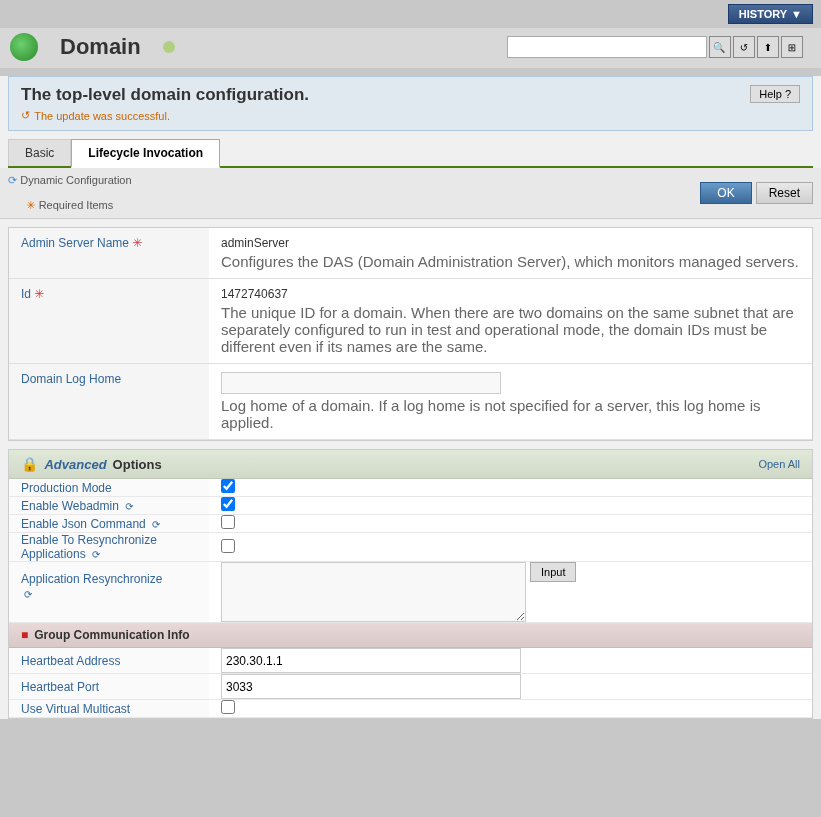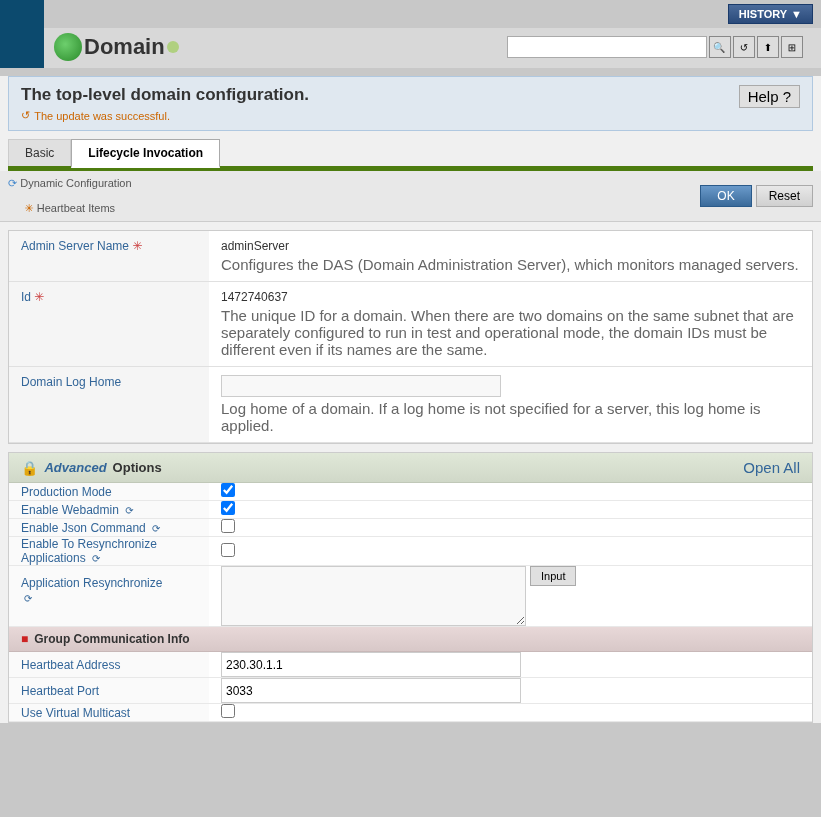--- a/index.html
+++ b/index.html
@@ -12,24 +12,24 @@
     .icon-btn { width: 22px; height: 22px; border: 1px solid #888; background: #ddd; cursor: pointer; display: flex; align-items: center; justify-content: center; font-size: 10px; }
 
     
     .main-content { background: #f0f0f0; margin: 0; padding: 0; }
 
     
     .info-banner { background: #e0e8f0; border: 1px solid #b0c8e0; margin: 8px; padding: 8px 12px; }
     .info-banner-title { color: #333; font-size: 17px; font-weight: bold; margin-bottom: 4px; }
     .info-banner-desc { display: flex; justify-content: space-between; align-items: flex-start; }
     .success-msg { color: #cc6600; font-size: 11px; display: flex; align-items: center; gap: 4px; }
-    .help-btn { background: #e0e0e0; border: 1px solid #aaa; padding: 2px 8px; cursor: pointer; font-size: 15px; }
-
-    
-    .tabs { display: flex; border-bottom: 5px solid #4d7c0f; margin: 0 8px; }
+    .help-btn { background: #e0e0e0; border: 1px solid #aaa; padding: 2px 8px; cursor: pointer; font-size: 11px; }
+
+    
+    .tabs { display: flex; border-bottom: 2px solid #4d7c0f; margin: 0 8px; }
     .tab { padding: 6px 16px; cursor: pointer; font-size: 12px; border: 1px solid #ccc; border-bottom: none; background: #e0e0e0; color: #333; }
     .tab.active { background: white; border-color: #aaa; border-bottom: 2px solid white; margin-bottom: -2px; font-weight: bold; color: #000; }
 
     
     .toolbar { display: flex; align-items: center; justify-content: space-between; padding: 6px 8px; background: #e8e8e8; border-bottom: 1px solid #ccc; }
     .toolbar-left { display: flex; align-items: center; gap: 12px; font-size: 11px; color: #555; flex-direction: column; }
     .toolbar-right { display: flex; gap: 4px; }
     .ok-btn { background: linear-gradient(to bottom, #6a9aca, #3a6a9a); color: white; border: 1px solid #2a5a8a; padding: 3px 16px; cursor: pointer; font-size: 12px; }
     .reset-btn { background: linear-gradient(to bottom, #e8e8e8, #d0d0d0); border: 1px solid #aaa; padding: 3px 12px; cursor: pointer; font-size: 12px; }
 
@@ -45,21 +45,21 @@
 
     
     .form-section { margin: 8px; background: white; border: 1px solid #ccc; }
 
     
     .advanced-section { margin: 8px; background: white; border: 1px solid #ccc; }
     .advanced-header { background: linear-gradient(to bottom, #e0e8d8, #d0d8c8); padding: 6px 12px; border-bottom: 1px solid #c0c8b8; display: flex; align-items: center; justify-content: space-between; }
     .advanced-title { display: flex; align-items: center; gap: 6px; font-size: 13px; font-weight: bold; color: #333; }
     .advanced-icon { color: #cc6600; font-size: 14px; }
     .advanced-italic { font-style: italic; color: #336699; }
-    .open-all { color: #336699; font-size: 15px; cursor: pointer; text-decoration: none; }
+    .open-all { color: #336699; font-size: 11px; cursor: pointer; text-decoration: none; }
 
     
     .adv-table { width: 100%; border-collapse: collapse; }
     .adv-table tr { border-bottom: 1px solid #e8e8e8; }
     .adv-table td { padding: 0 12px; vertical-align: middle; }
     .adv-table td:first-child { width: 200px; color: #336699; font-size: 12px; background: #fafafa; }
     .adv-table td:last-child { font-size: 12px; }
     .checkbox-input { width: 14px; height: 14px; cursor: pointer; }
     .refresh-icon { color: #336699; font-size: 10px; margin-left: 3px; cursor: pointer; }
 
@@ -68,25 +68,25 @@
     .group-title { font-size: 12px; font-weight: bold; color: #333; }
     .group-icon { color: #cc2222; font-size: 12px; }
 
     
     .text-input-sm { width: 300px; height: 25px; border: 1px solid #ccc; padding: 2px 4px; font-size: 12px; }
 
     
     .repo-input { width: 305px; height: 60px; border: 1px solid #ccc; background: #f8f8f8; font-size: 12px; padding: 3px; }
     .input-btn { background: #e0e0e0; border: 1px solid #aaa; padding: 3px 10px; font-size: 11px; cursor: pointer; }
 
-    .header-area { background: #0c4a6e; padding-left: 44px; }
+    .header-area { background: #0c4a6e; }
     .header-top { display: flex; justify-content: flex-end; padding: 4px 8px; background: #c8c8c8; }
     .search-row { display: flex; align-items: center; justify-content: flex-end; gap: 2px; padding: 4px 8px; background: #d8d8d8; }
     .domain-header { display: flex; align-items: center; justify-content: space-between; padding: 4px 10px 6px 10px; background: #d8d8d8; }
-    .domain-name-area { display: flex; align-items: center; gap: 2px; }
+    .domain-name-area { display: flex; align-items: center; gap: 22px; }
   </style>
 </head>
 <body>
 
 <div class="header-area">
   <div class="header-top">
     <div class="history-btn">
       <span>HISTORY</span>
       <span>▼</span>
     </div>
@@ -133,21 +133,21 @@
   </div>
 
   <div class="toolbar">
     <div class="toolbar-left">
       <span>
         <span style="color:#4488cc; font-size:11px;">⟳</span>
         <span>Dynamic Configuration</span>
       </span>
       <span>
         <span style="color:#cc6600; font-size:11px;">✳</span>
-        <span>Heartbeat Items</span>
+        <span>Required Items</span>
       </span>
     </div>
     <div class="toolbar-right">
       <button class="ok-btn">
         <span>OK</span>
       </button>
       <button class="reset-btn">
         <span>Reset</span>
       </button>
     </div>

